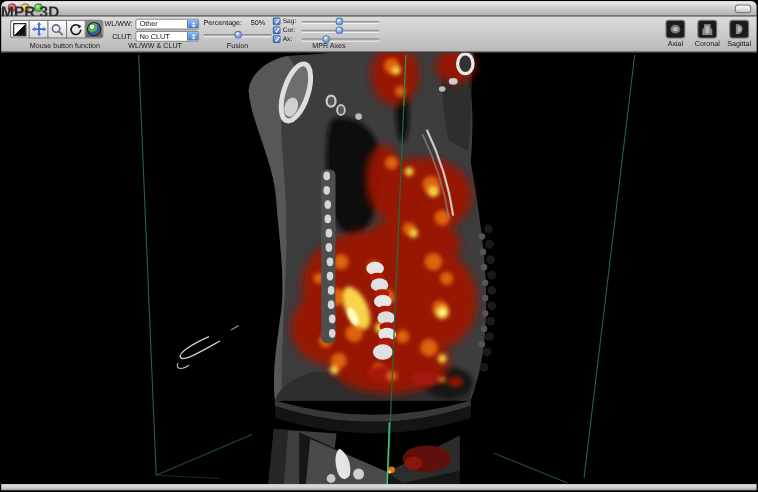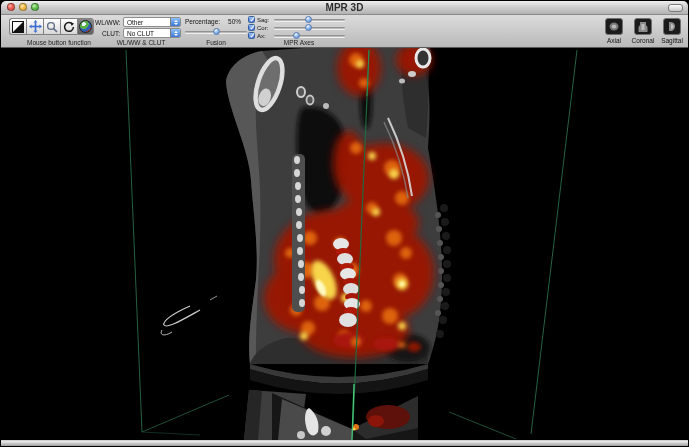--- a/index.html
+++ b/index.html
@@ -5,21 +5,21 @@
   html,body{margin:0;padding:0;background:#000;}
   body{width:689px;height:447px;position:relative;font-family:"Liberation Sans",sans-serif;-webkit-font-smoothing:antialiased;}
   .window{position:absolute;left:1px;top:1px;width:687px;height:445px;border-radius:5px 5px 0 0;overflow:hidden;background:#000;}
   
   .titlebar{position:relative;height:13px;background:linear-gradient(#efefef,#cfcfcf 45%,#b2b2b2);border-bottom:1px solid #8a8a8a;}
   .traffic{position:absolute;left:6px;top:2px;display:flex;gap:4px;}
   .tl{width:8px;height:8px;border-radius:50%;border:1px solid rgba(0,0,0,.35);box-sizing:border-box;}
   .tl.red{background:radial-gradient(circle at 35% 30%, #ffb3ad, #ee6156 45%, #c8443a);}
   .tl.yellow{background:radial-gradient(circle at 35% 30%, #ffeab0, #f5bf4f 45%, #d49a2e);}
   .tl.green{background:radial-gradient(circle at 35% 30%, #c6f3b8, #67c454 45%, #3f9e33);}
-  .win-title{position:absolute;left:0;right:0;top:1px;text-align:center;font-size:10px;font-weight:bold;color:#2e2e2e;}
+  .win-title{position:absolute;left:0;right:0;top:1px;font-size:14px;font-weight:bold;color:#2e2e2e;}
   .pill{position:absolute;right:5px;top:3px;width:13px;height:6px;border:1px solid #7c7c7c;border-radius:3px;background:linear-gradient(#fdfdfd,#c9c9c9);}
   
   .toolbar{position:relative;height:32px;background:linear-gradient(#dcdcdc,#b9b9b9);border-bottom:1px solid #5a5a5a;}
   .caption{position:absolute;font-size:6.5px;color:#1c1c1c;text-align:center;top:24px;}
   .btnrow{position:absolute;left:8px;top:3px;display:flex;}
   .tbtn{width:17px;height:17px;border:1px solid #808080;border-right-width:0;background:linear-gradient(#fefefe,#d8d8d8);display:flex;align-items:center;justify-content:center;box-sizing:border-box;}
   .tbtn:first-child{border-radius:3px 0 0 3px;}
   .tbtn:last-child{border-radius:0 3px 3px 0;border-right-width:1px;}
   .tbtn.dark{background:linear-gradient(#8b8b8b,#5f5f5f);}
   .contrast{width:10px;height:10px;border:1px solid #111;background:linear-gradient(135deg,#fff 49%,#111 51%);}

